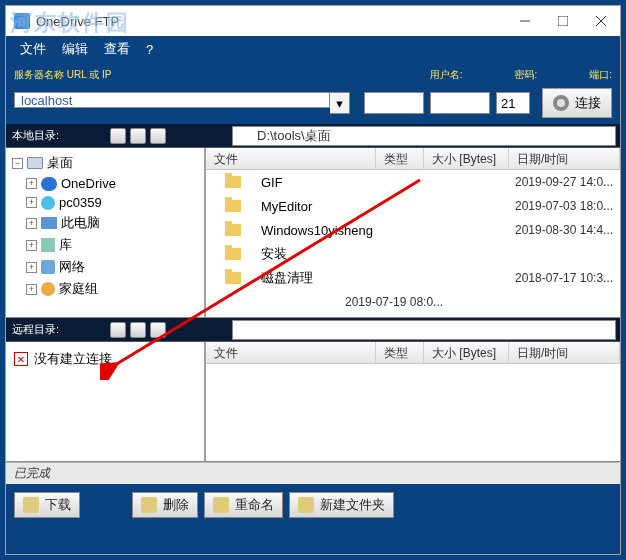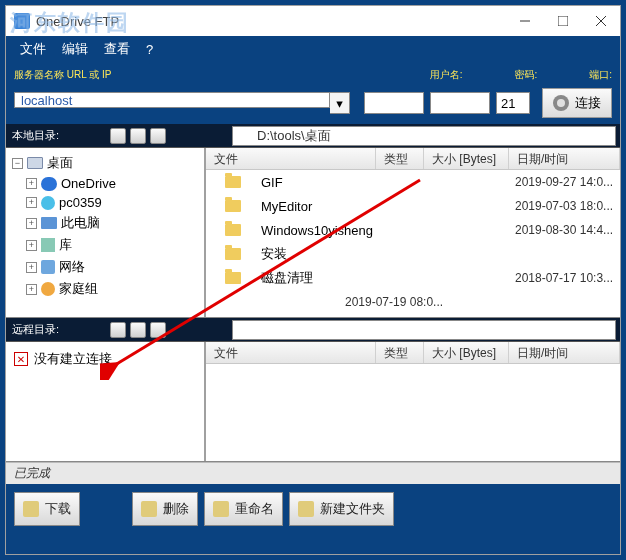--- a/index.html
+++ b/index.html
@@ -47,21 +47,21 @@
 .file-row{ display:flex; align-items:center; height:24px;}
 .fc1{ width:170px; display:flex; align-items:center; gap:20px; padding-left:19px;}
 .fc2{ width:48px;} .fc3{ width:85px;} .fc4{ flex:1; padding-left:6px; font-size:12px; color:#333;}
 .panes2{ display:flex; height:120px; background:#fff; border-bottom:1px solid #888;}
 .pane2-l{ width:200px; border-right:2px solid #a0a0a0; padding:8px;}
 .pane2-r{ flex:1;}
 .err{ display:flex; align-items:center; gap:6px;}
 .xicon{ width:14px; height:14px; border:1px solid #c00; color:#c00; display:flex; align-items:center; justify-content:center; font-size:10px;}
 .status{ height:22px; background:#e8e8e8; border-top:1px solid #bbb; padding:2px 8px; color:#333; font-size:12px;font-style:italic;}
 .bottombar{ flex:1; background:#0a4280; padding:8px; display:flex; gap:6px; align-items:flex-start;}
-.bbtn{ background:linear-gradient(#fafafa,#d8d8d8); border:1px solid #888; height:34px; padding:0 8px; display:flex; align-items:center; gap:6px; color:#222; font-size:12px;}
+.bbtn{ background:linear-gradient(#fafafa,#d8d8d8); border:1px solid #888; height:26px; padding:0 8px; display:flex; align-items:center; gap:6px; color:#222; font-size:12px;}
 .bb-icon{ width:16px; height:16px; background:#e0cb7a; border-radius:2px;}
 .arrow-annot{ position:absolute; top:170px; left:100px; width:340px; height:210px; pointer-events:none; z-index:60;}
 </style>
 </head>
 <body>
 
 <div class="watermark">河东软件园</div>
 
 <div class="window">
   <div class="titlebar">

